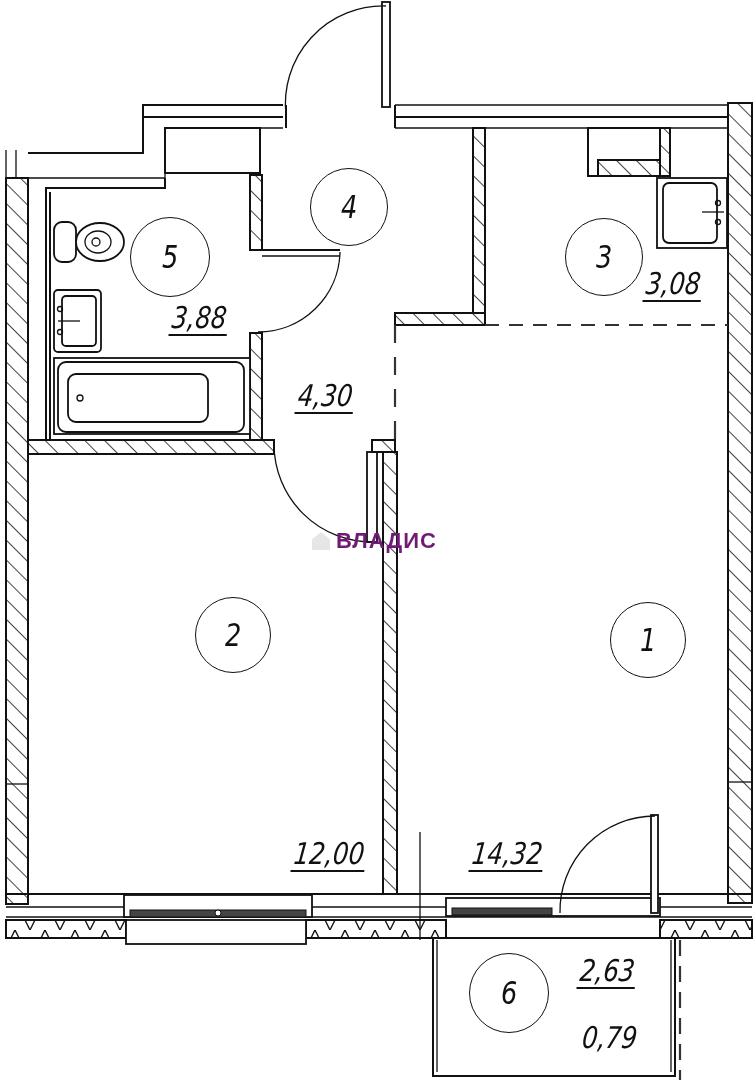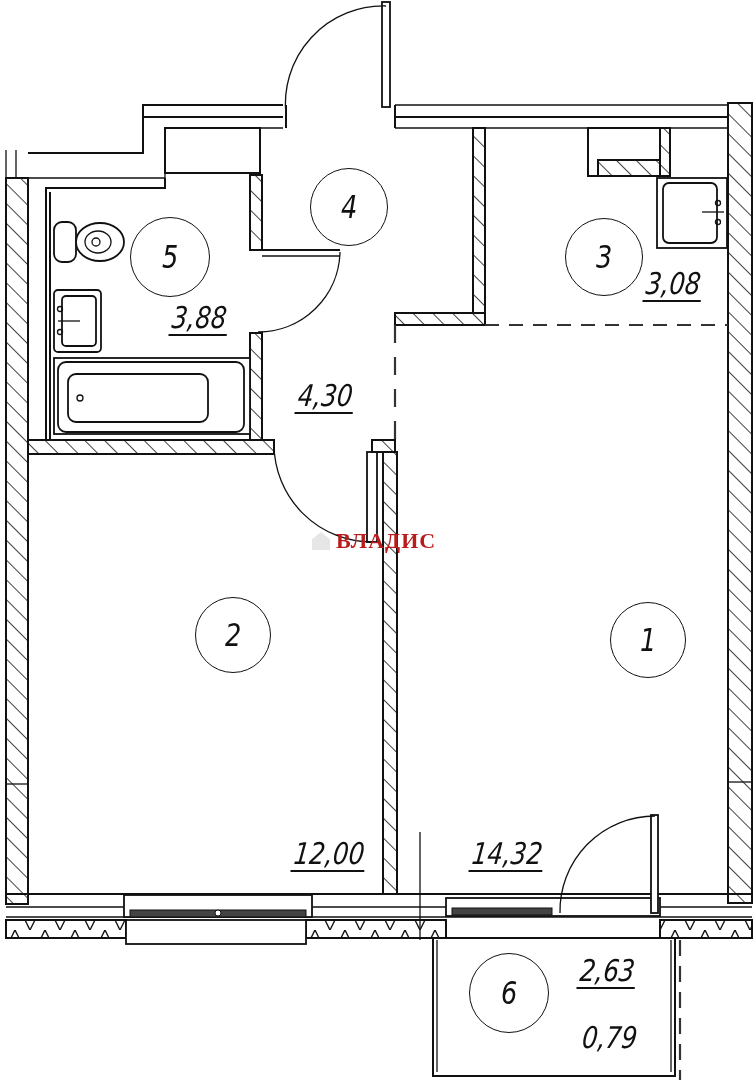--- a/index.html
+++ b/index.html
@@ -8,21 +8,21 @@
   .ln { stroke: #111; fill: none; stroke-width: 2; }
   .thin { stroke: #111; fill: none; stroke-width: 1.3; }
   .wall { fill: url(#hatch); stroke: #111; stroke-width: 2; }
   .outer { fill: url(#xhatch); stroke: #111; stroke-width: 2; }
   .dash { stroke: #333; stroke-width: 2.2; stroke-dasharray: 14 10; fill: none; }
   .fixture { fill: #fff; stroke: #111; stroke-width: 1.8; }
   .label { position: absolute; font-family: "DejaVu Sans", sans-serif; font-style: italic; color: #111; font-size: 30px; letter-spacing: 0px; transform: skewX(-6deg) scaleX(0.82); transform-origin: left top; }
   .area { border-bottom: 2.5px solid #111; padding: 0 2px 0 2px; line-height: 32px; }
   .room-circle { position: absolute; border: 1.6px solid #111; border-radius: 50%; box-sizing: border-box; display: flex; align-items: center; justify-content: center; background: transparent; }
   .room-circle span { font-family: "DejaVu Sans", sans-serif; font-style: italic; font-size: 32px; color: #111; transform: scaleX(0.8); }
-  .watermark { position: absolute; left: 312px; top: 528px; color: #b91c1c; font-family: Liberation Serif, serif; font-weight: bold; font-size: 22px; letter-spacing: 1px; }
+  .watermark { position: absolute; left: 312px; top: 528px; color: #701a75; font-family: Liberation Sans, sans-serif; font-weight: bold; font-size: 22px; letter-spacing: 1px; }
   .watermark .wm-icon { display: inline-block; width: 18px; height: 18px; background: #e6e6e6; margin-right: 6px; vertical-align: -2px; clip-path: polygon(50% 0, 100% 40%, 100% 100%, 0 100%, 0 40%); }
 </style>
 </head>
 <body>
 
 <svg id="plan" viewBox="0 0 756 1080" xmlns="http://www.w3.org/2000/svg">
   <defs>
     <pattern id="hatch" patternUnits="userSpaceOnUse" width="14" height="14" patternTransform="rotate(-45)">
       <rect width="14" height="14" fill="#fff"></rect>
       <line x1="0" y1="0" x2="0" y2="14" stroke="#111" stroke-width="1.6"></line>

